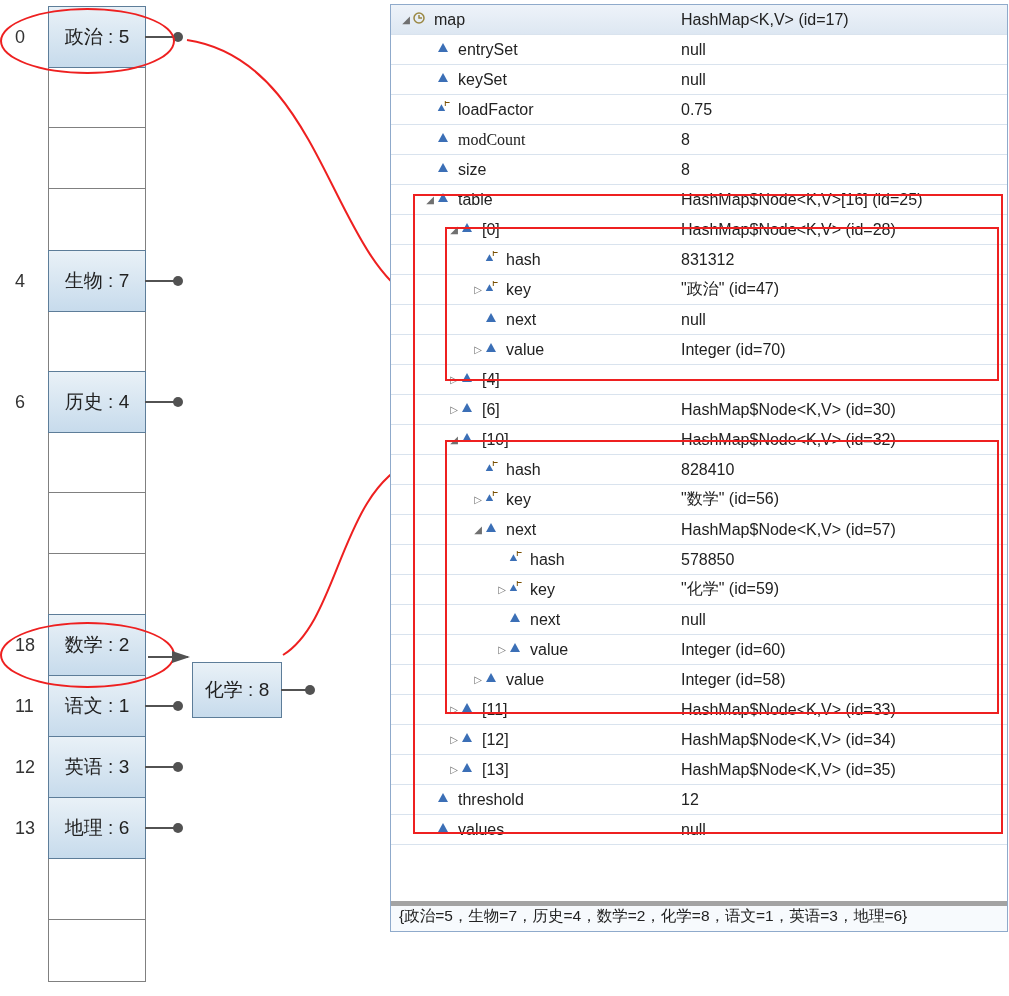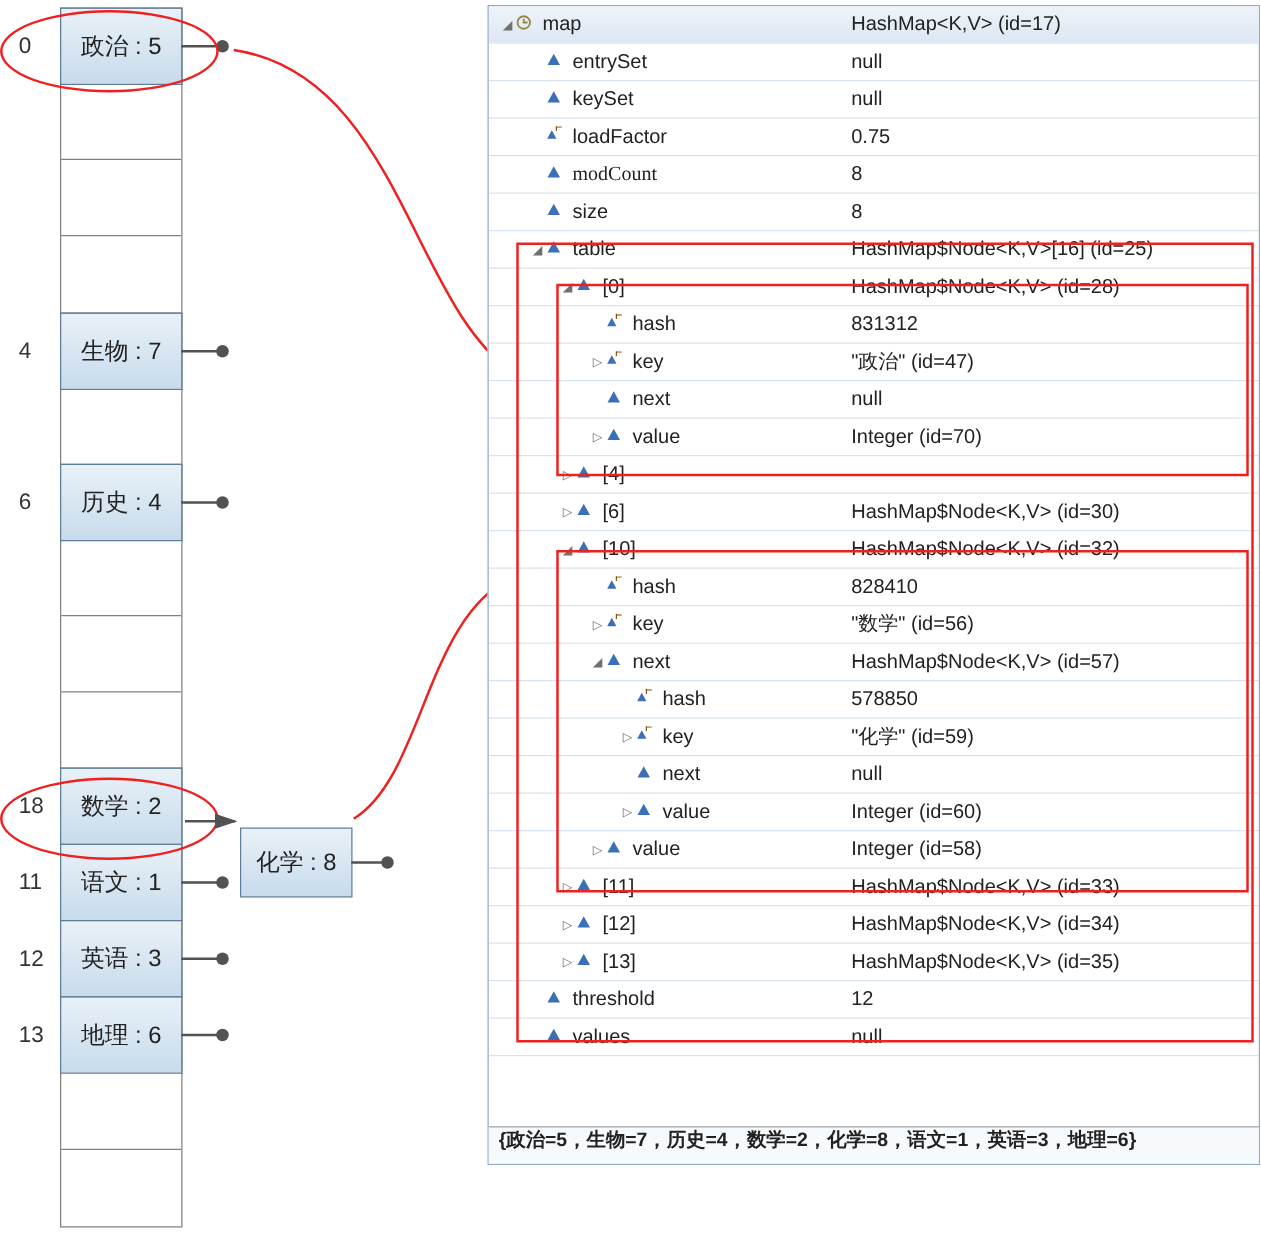--- a/index.html
+++ b/index.html
@@ -77,25 +77,24 @@
   .row .name { flex:0 0 282px; display:flex; align-items:center; overflow:hidden; }
   .row .val  { flex:1; padding-left:8px; color:#222; overflow:hidden; }
   .row.hdr   { background:linear-gradient(#eef3f9,#dde7f2); font-weight:500; }
   .tw { display:inline-block; width:14px; text-align:center; color:#707070; font-size:10px; }
   .ic { display:inline-flex; width:15px; height:15px; margin-right:6px; }
   svg.ic-tri { width:12px; height:12px; }
   .sup { color:#7a4f00; font-size:10px; position:relative; top:-5px; left:-2px; }
   .redbox { position:absolute; border:2px solid #ee2020; pointer-events:none; }
   .footer {
     position:absolute; left:0; bottom:0; right:0; height:30px;
-    border-top:1px solid #a3a3a3;
+    border-top:5px solid #a3a3a3;
     padding:0 8px; font-size:15.5px;
     background:#f7fafd;
     overflow:hidden;
-    font-weight:bold;
   }
 </style>
 </head>
 <body>
 
 <div class="array" id="arr">
     <div class="slot filled">
       <span class="idx">0</span>
       <span>政治 : 5</span>
       <div class="conn">

